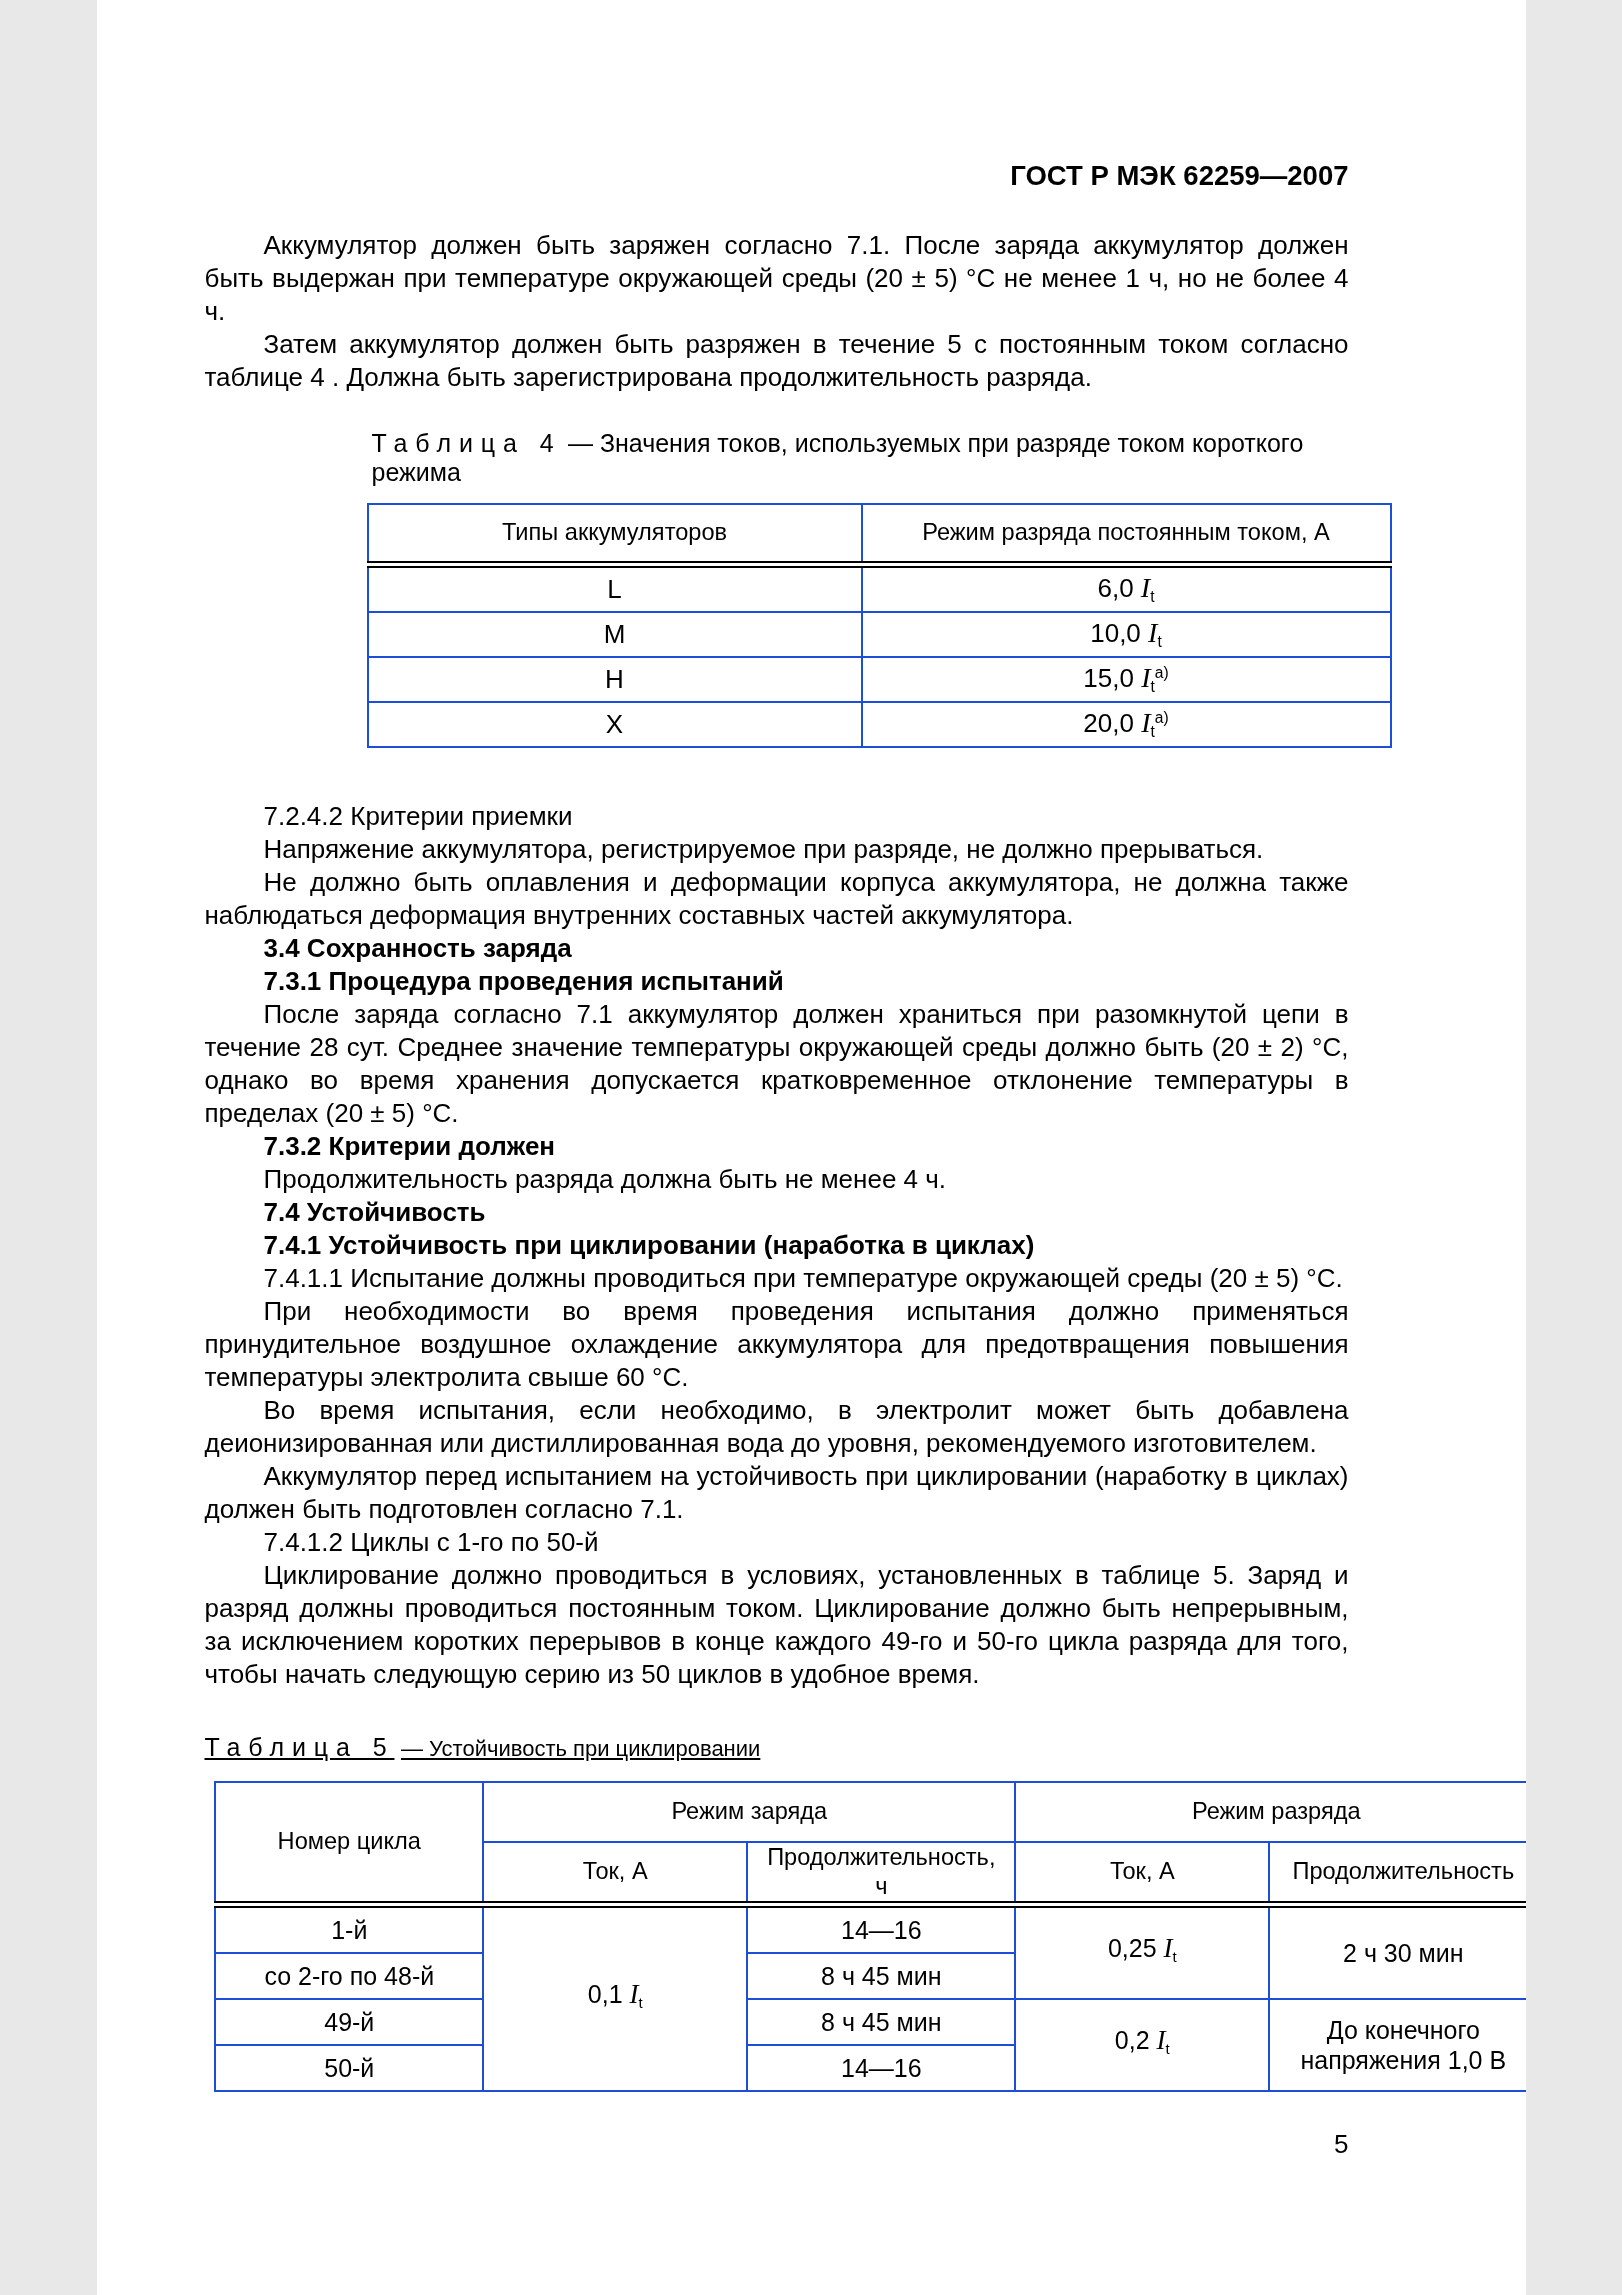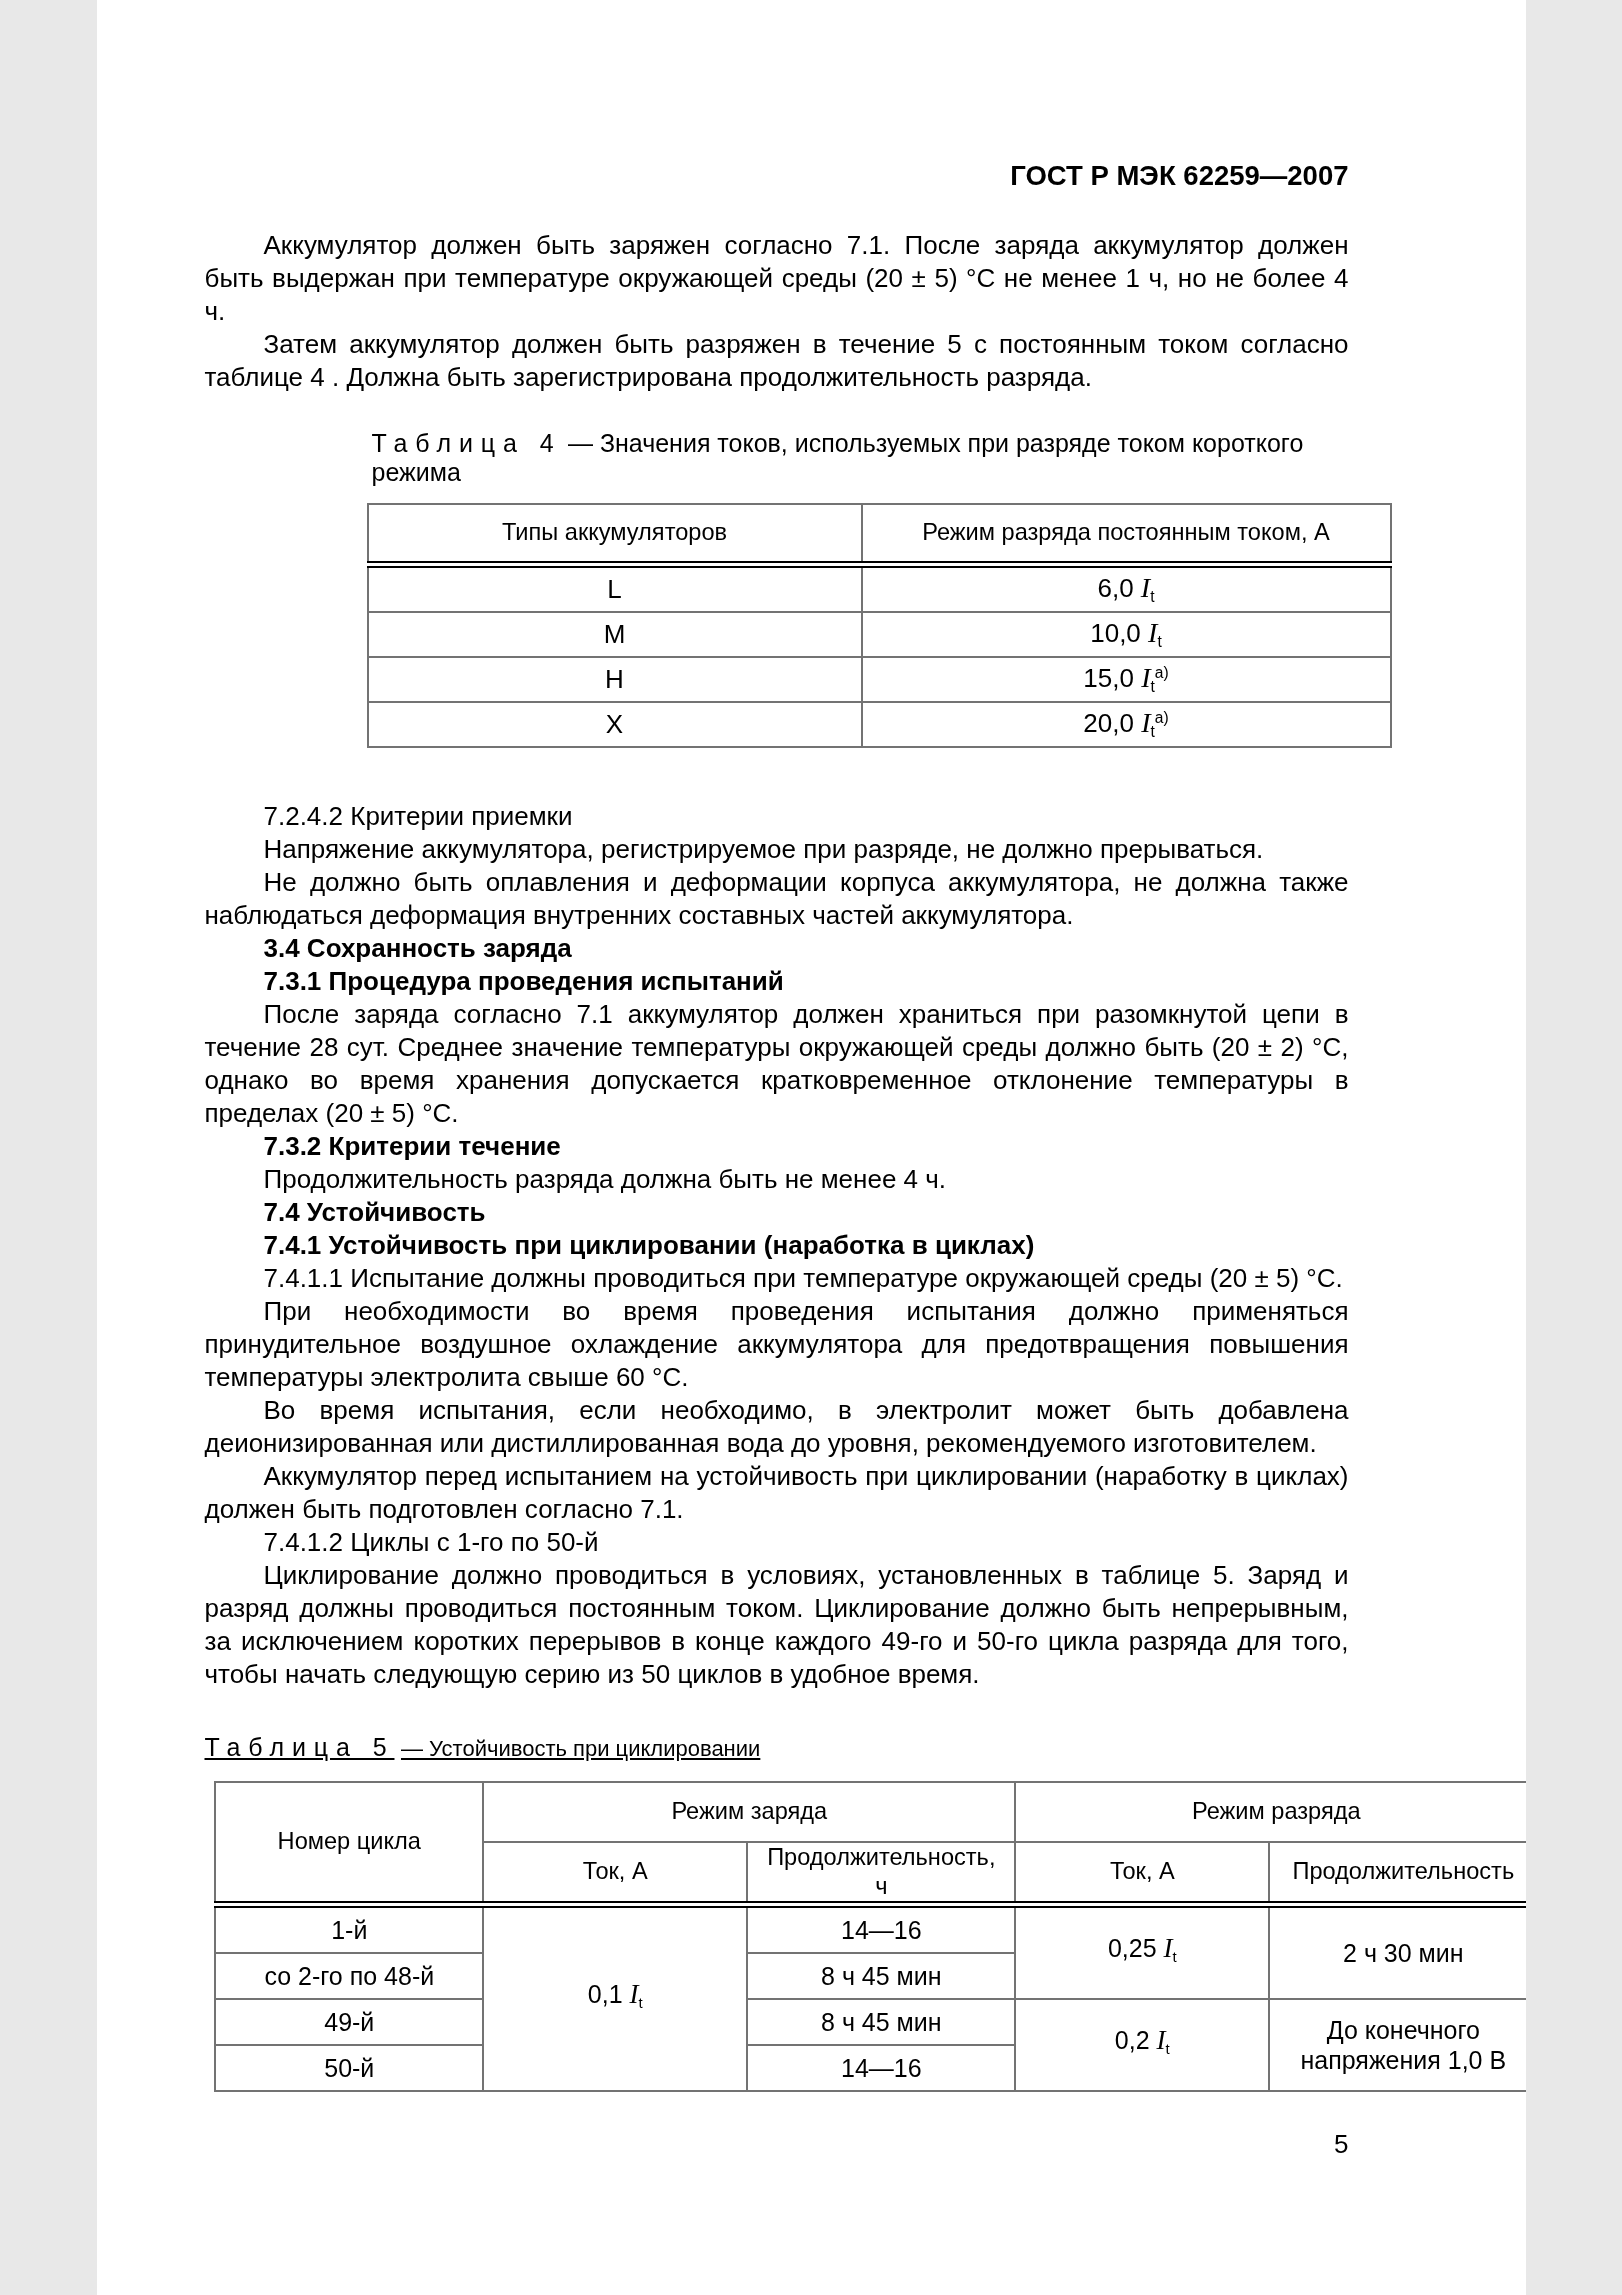--- a/index.html
+++ b/index.html
@@ -36,21 +36,21 @@
     line-height:29px;
   }
   .cap4 { margin:35px 0 15.7px 167px; }
   .cap5 { margin:42px 0 18.3px 0;text-decoration:underline; }
   .cap-label { letter-spacing:7.9px; }
   .cap-title { margin-left:6.5px; }
   .cap5 .cap-title { font-size:22px; }
 
   table { border-collapse:collapse; table-layout:fixed; }
   th, td {
-    border:2px solid #737373;
+    border:2px solid #1d4ed8;
     text-align:center;
     vertical-align:middle;
     padding:0 13px;
     overflow:hidden;
   }
   th { font-weight:normal; font-size:23.6px; line-height:29px; }
 
   .t4 { margin-left:162px; width:1023px; }
   .t4 thead th { height:56px; border-bottom:7.9px double #000; }
   .t4 td { height:43px; font-size:26px; }
@@ -120,21 +120,21 @@
       </tr>
     </tbody>
   </table>
 
   <p class="para after-table">7.2.4.2  Критерии приемки</p>
   <p class="para">Напряжение аккумулятора, регистрируемое при разряде, не должно прерываться.</p>
   <p class="para">Не должно быть оплавления и деформации корпуса аккумулятора, не должна также наблюдаться деформация внутренних составных частей аккумулятора.</p>
   <p class="para bold">3.4  Сохранность заряда</p>
   <p class="para bold">7.3.1  Процедура проведения испытаний</p>
   <p class="para">После заряда согласно 7.1 аккумулятор должен храниться при разомкнутой цепи в течение 28 сут. Среднее значение температуры окружающей среды должно быть (20 ± 2) °С, однако во время хранения допускается кратковременное отклонение температуры в пределах (20 ± 5) °С.</p>
-  <p class="para bold">7.3.2  Критерии течение</p>
+  <p class="para bold">7.3.2  Критерии должен</p>
   <p class="para">Продолжительность разряда должна быть не менее 4 ч.</p>
   <p class="para bold">7.4  Устойчивость</p>
   <p class="para bold">7.4.1  Устойчивость при циклировании (наработка в циклах)</p>
   <p class="para">7.4.1.1  Испытание должны проводиться при температуре окружающей среды (20 ± 5) °С.</p>
   <p class="para">При необходимости во время проведения испытания должно применяться принудительное воздушное охлаждение аккумулятора для предотвращения повышения температуры электролита свыше 60 °С.</p>
   <p class="para">Во время испытания, если необходимо, в электролит может быть добавлена деионизированная или дистиллированная вода до уровня, рекомендуемого изготовителем.</p>
   <p class="para">Аккумулятор перед испытанием на устойчивость при циклировании (наработку в циклах) должен быть подготовлен согласно 7.1.</p>
   <p class="para">7.4.1.2  Циклы с 1-го по 50-й</p>
   <p class="para">Циклирование должно проводиться в условиях, установленных в таблице 5. Заряд и разряд должны проводиться постоянным током. Циклирование должно быть непрерывным, за исключением коротких перерывов в конце каждого 49-го и 50-го цикла разряда для того, чтобы начать следующую серию из 50 циклов в удобное время.</p>
 

